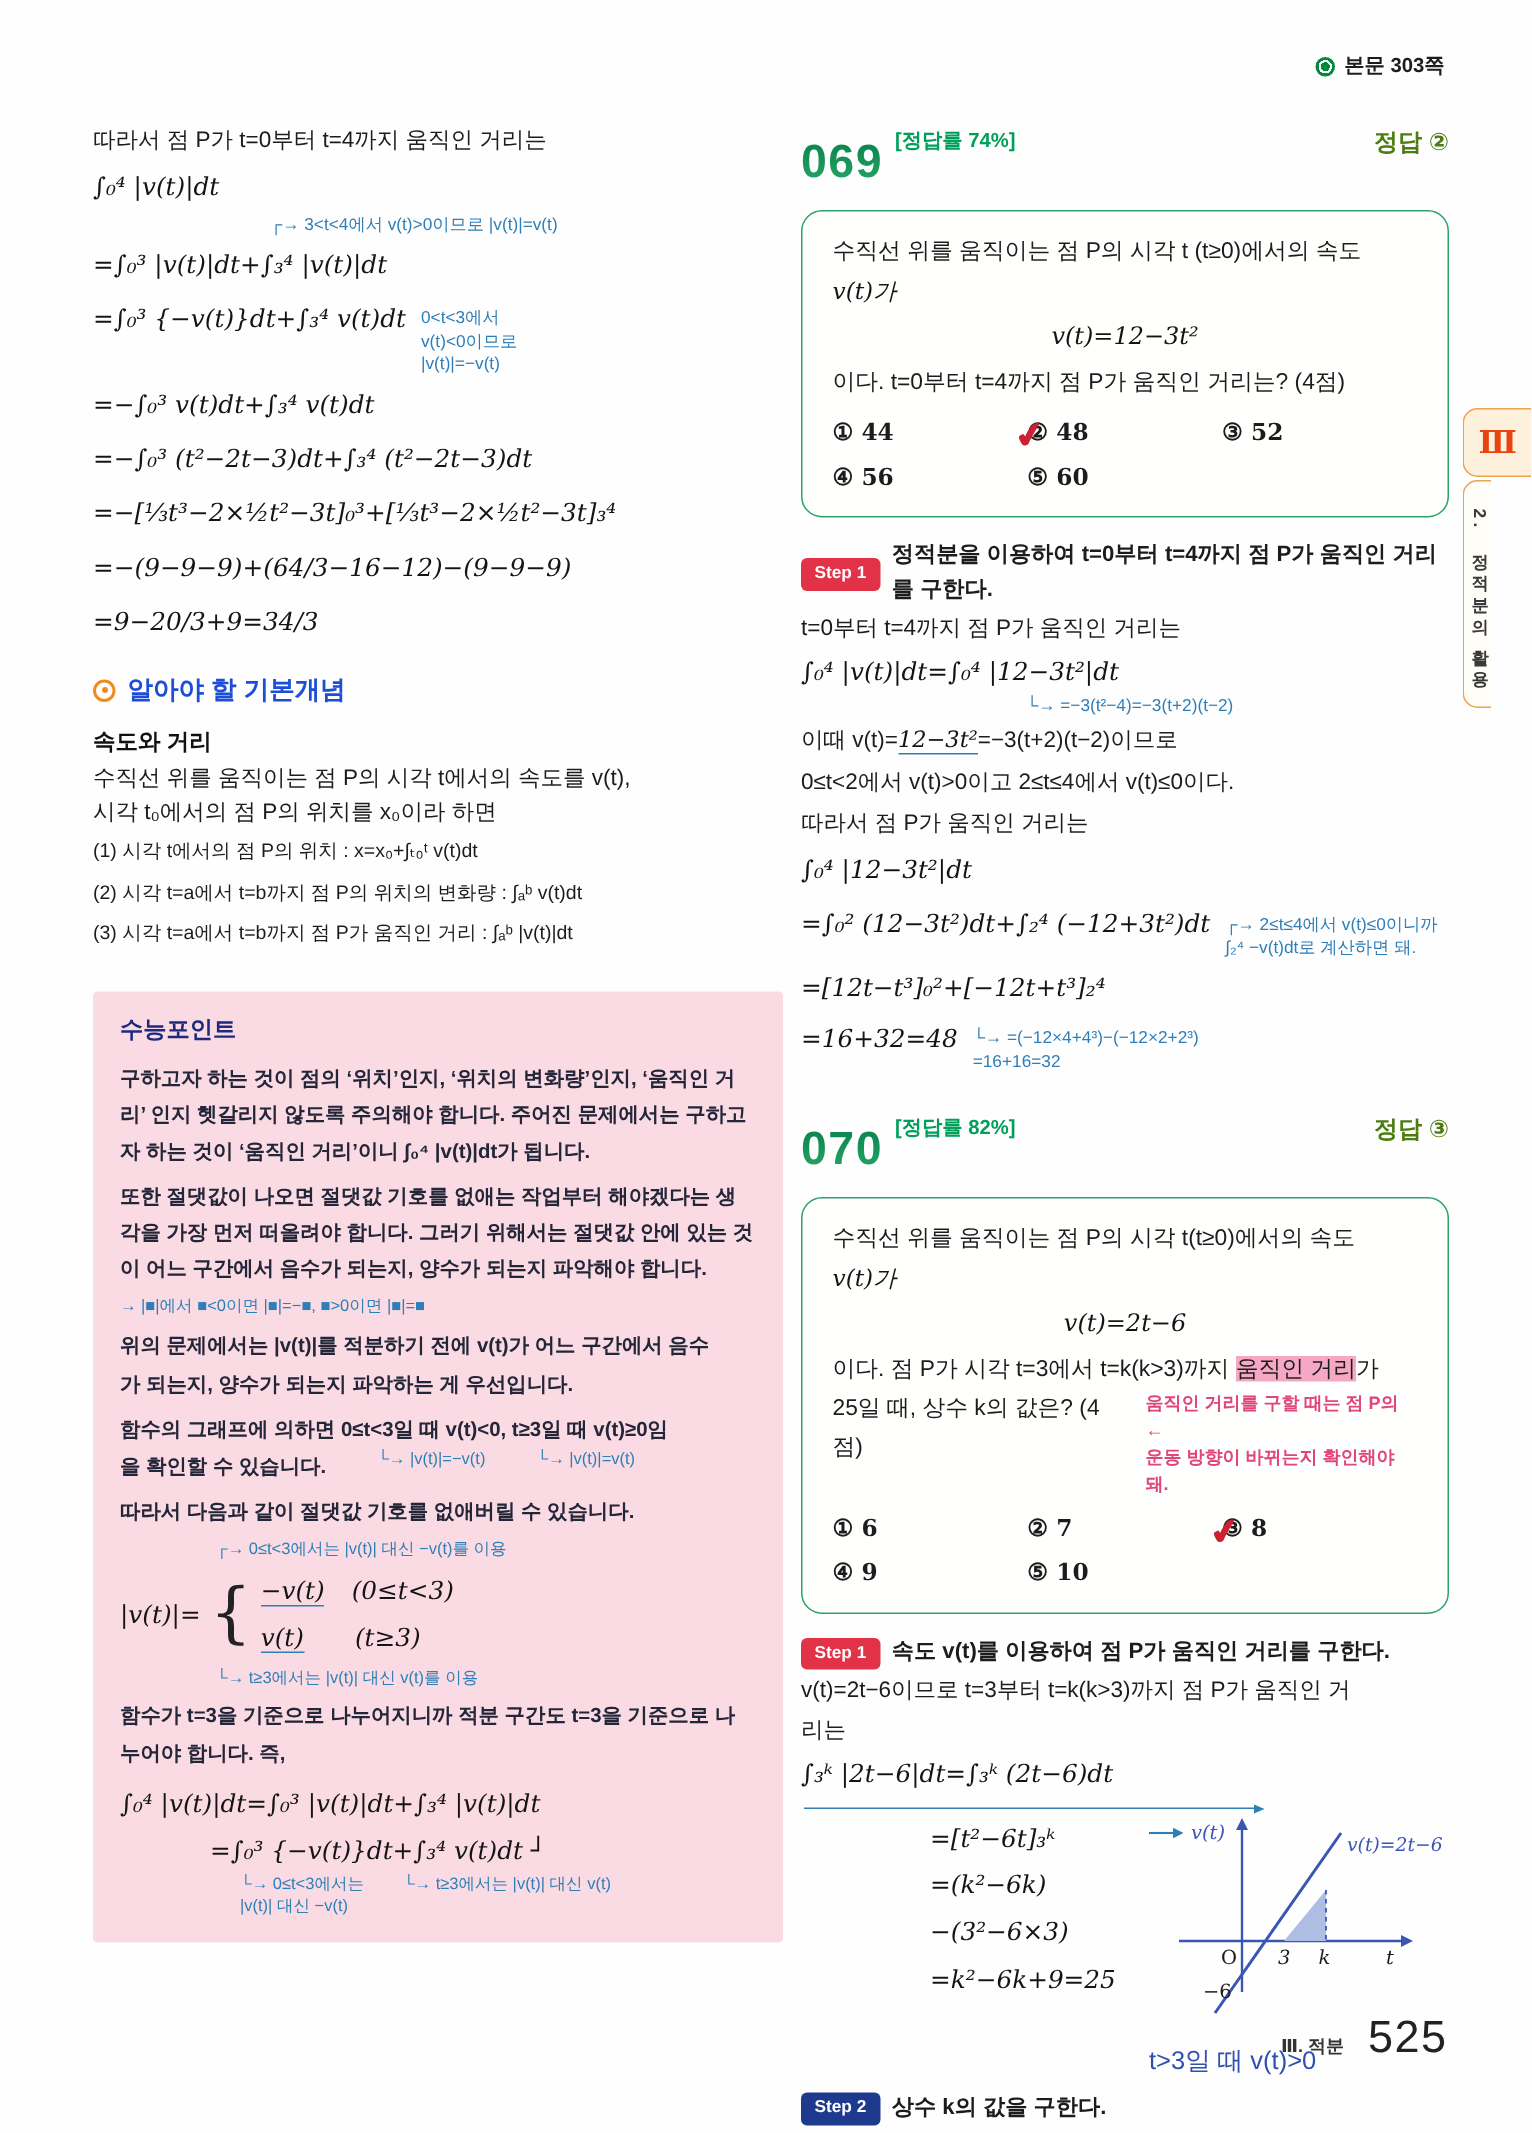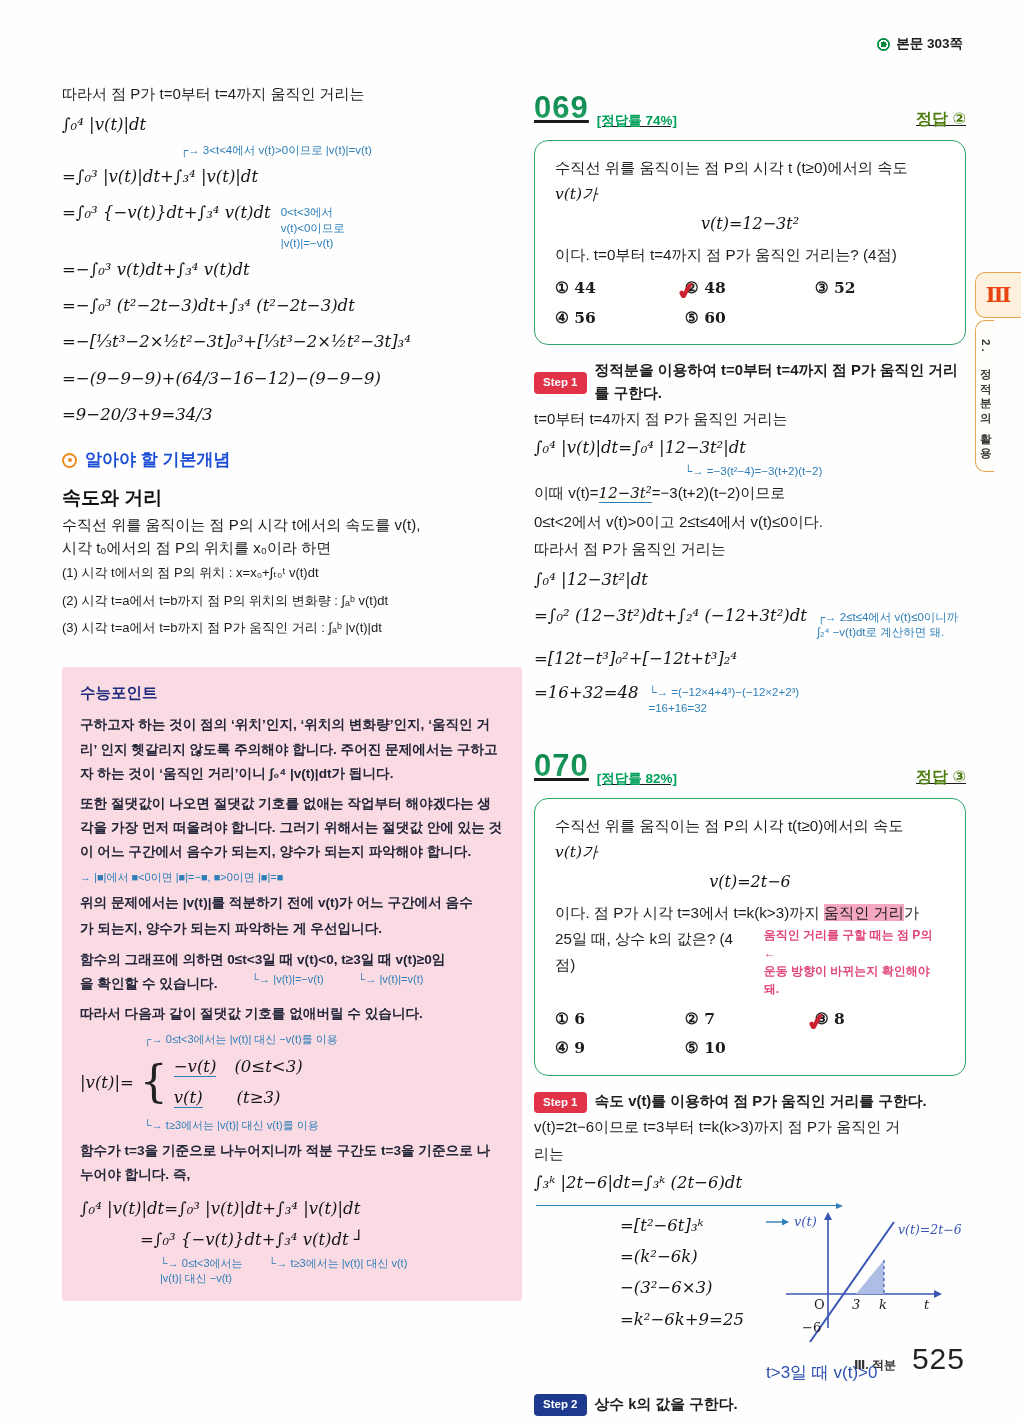--- a/index.html
+++ b/index.html
@@ -33,34 +33,34 @@
   .m{font-family:"DejaVu Serif","Liberation Serif",serif;font-style:italic;font-size:16.5px;color:#141414;line-height:1.9;}
   .m.tall{line-height:2.2;}
   .note{color:#2e7fb8;font-size:11.5px;line-height:1.35;white-space:pre-line;font-style:normal;
     font-family:"Liberation Sans","DejaVu Sans",sans-serif;}
   .row{display:flex;align-items:flex-start;gap:10px;}
   .u-blue{border-bottom:1.6px solid #2e7fb8;}
   
   .concept-head{display:flex;align-items:center;gap:8px;margin-top:14px;color:#1d4ed8;font-weight:bold;font-size:17px;}
   .lightbulb-icon{width:15px;height:15px;border:2px solid #f08c1e;border-radius:50%;position:relative;box-sizing:border-box;}
   .lightbulb-icon::after{content:"";position:absolute;left:3.5px;top:3.5px;width:4px;height:4px;border-radius:50%;background:#f08c1e;}
-  .concept-sub{font-weight:bold;font-size:19px;margin-top:10px;color:#111;}
+  .concept-sub{font-weight:bold;font-size:15px;margin-top:10px;color:#111;}
   .concept-body{font-size:15px;}
   .concept-item{font-size:13px;line-height:2.1;}
   
   .point-box{margin-top:26px;background:#fadbe3;border-radius:3px;padding:14px 18px 16px 18px;width:424px;color:#222436;}
   .point-box .title{color:#1d2a7e;font-weight:bold;font-size:15.5px;margin-bottom:8px;}
   .point-box p{margin:6px 0;font-size:13.6px;line-height:1.78;font-weight:600;color:#232538;}
   .point-box .note{font-size:11px;}
   .pw{display:flex;align-items:center;gap:6px;margin:4px 0;}
   .pw .brace{font-size:44px;font-weight:300;line-height:1;color:#222;font-family:"DejaVu Serif",serif;}
   .pw .rows div{line-height:1.6;}
   .pw .cond{display:inline-block;margin-left:18px;}
   
-  .prob-head{display:flex;align-items:flex-end;text-decoration:underline;}
+  .prob-head{display:flex;align-items:flex-start;}
   .prob-num{font-size:31px;font-weight:bold;color:#009553;letter-spacing:1px;
     background:linear-gradient(180deg,#007a44,#2fae6e);-webkit-background-clip:text;background-clip:text;-webkit-text-fill-color:transparent;}
   .prob-rate{color:#00a05a;font-weight:bold;font-size:13.5px;margin-left:8px;}
   .prob-ans{margin-left:auto;font-weight:bold;font-size:16px;color:#4d7c0f;}
   .qbox{border:1.6px solid #2ba36a;border-radius:14px;padding:14px 20px 12px 20px;margin-top:8px;background:#fffffe;}
   .qbox .stem{font-size:15.2px;line-height:1.7;}
   .qbox .formula{text-align:center;font-size:16px;margin:2px 0;}
   .choices{display:flex;flex-wrap:wrap;margin-top:6px;}
   .choice{width:33.3%;font-size:15.5px;font-weight:bold;line-height:1.9;position:relative;
     font-family:"DejaVu Serif","Liberation Serif",serif;}

